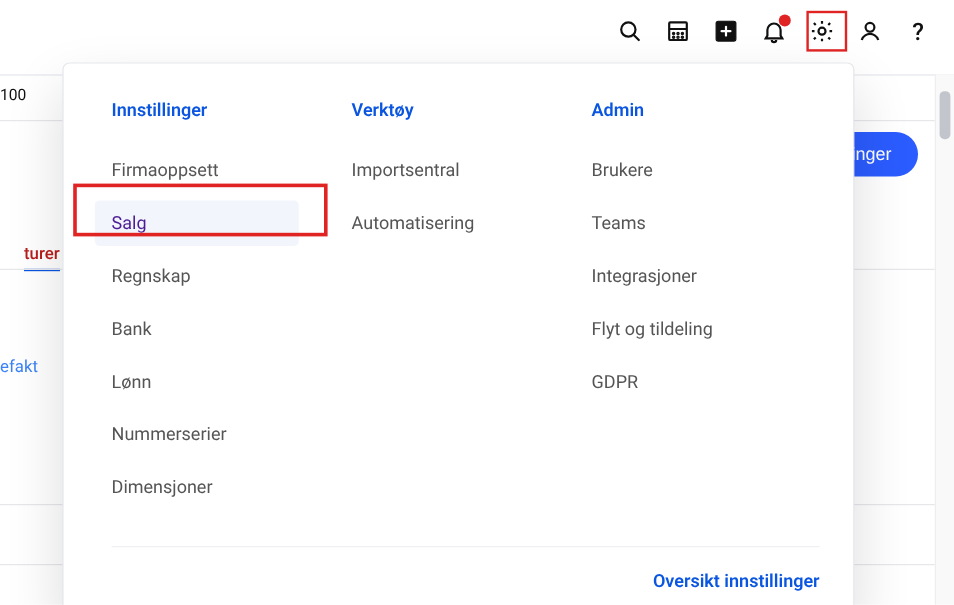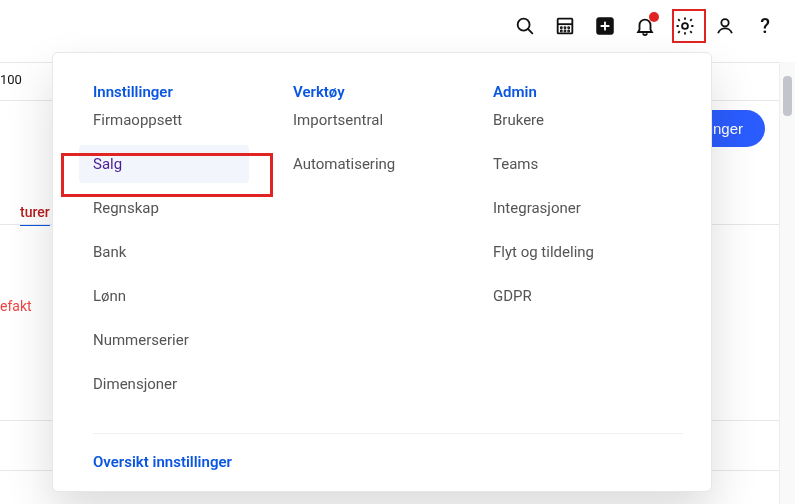--- a/index.html
+++ b/index.html
@@ -37,21 +37,21 @@
   .bg-midline {
     position: absolute;
     left: 0; right: 0;
     top: 100px;
     border-top: 1px solid #e5e7eb;
   }
   .bg-side-tab {
     position: absolute;
     left: 0;
     font-size: 14px;
-    color: #ef4444;
+    color: #3b82f6;
     padding: 4px 0;
   }
   .bg-side-tab.active {
     color: #b91c1c;
     border-bottom: 2px solid #0a56e0;
     font-weight: 500;
     margin-left: 20px;
   }
   .bg-line2 {
     position: absolute;
@@ -141,20 +141,21 @@
     gap: 10px;
   }
   .menu-col {
     flex: 1;
     min-width: 0;
   }
   .menu-title {
     font-size: 15px;
     font-weight: 600;
     color: #0a56e0;
+    margin-bottom: 22px;
   }
   .menu-item {
     font-size: 15px;
     color: #555;
     padding: 10px 14px;
     margin-left: -14px;
     margin-bottom: 6px;
     border-radius: 4px;
     cursor: pointer;
     width: fit-content;
@@ -172,21 +173,21 @@
     left: 61px;
     top: 153px;
     width: 212px;
     height: 44px;
     z-index: 60;
   }
   .menu-footer {
     margin-top: 24px;
     padding-top: 18px;
     border-top: 1px solid #eef0f3;
-    text-align: left;
+    text-align: right;
   }
   .menu-footer a {
     color: #0a56e0;
     font-weight: 600;
     font-size: 15px;
     text-decoration: none;
     cursor: pointer;
   }
 </style>
 </head>

